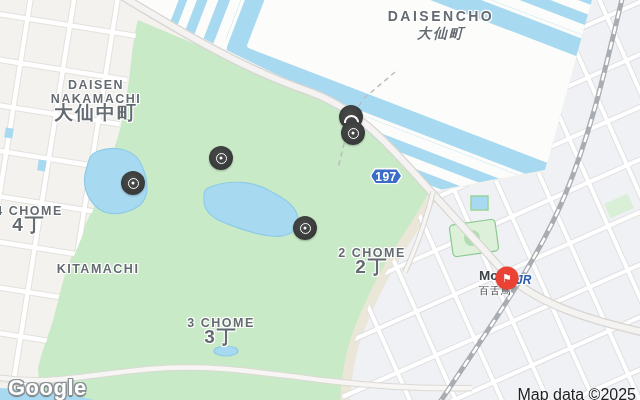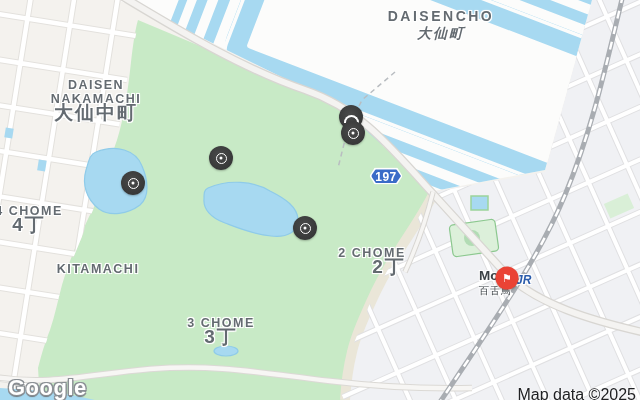--- a/index.html
+++ b/index.html
@@ -184,21 +184,21 @@
 
   <div class="maplabel" style="left:98px;top:262px;">
     <div>KITAMACHI</div>
   </div>
 
   <div class="maplabel" style="left:221px;top:316px;">
     <div>3 CHOME</div>
     <div class="ja">3丁</div>
   </div>
 
-  <div class="maplabel" style="left:372px;top:246px;text-align:right;">
+  <div class="maplabel" style="left:372px;top:246px;">
     <div>2 CHOME</div>
     <div class="ja">2丁</div>
   </div>
 
 
   <div class="route-badge">
     <div class="route-badge-inner">197</div>
   </div>
 
   <div class="poi" style="left:351px;top:117px;">

